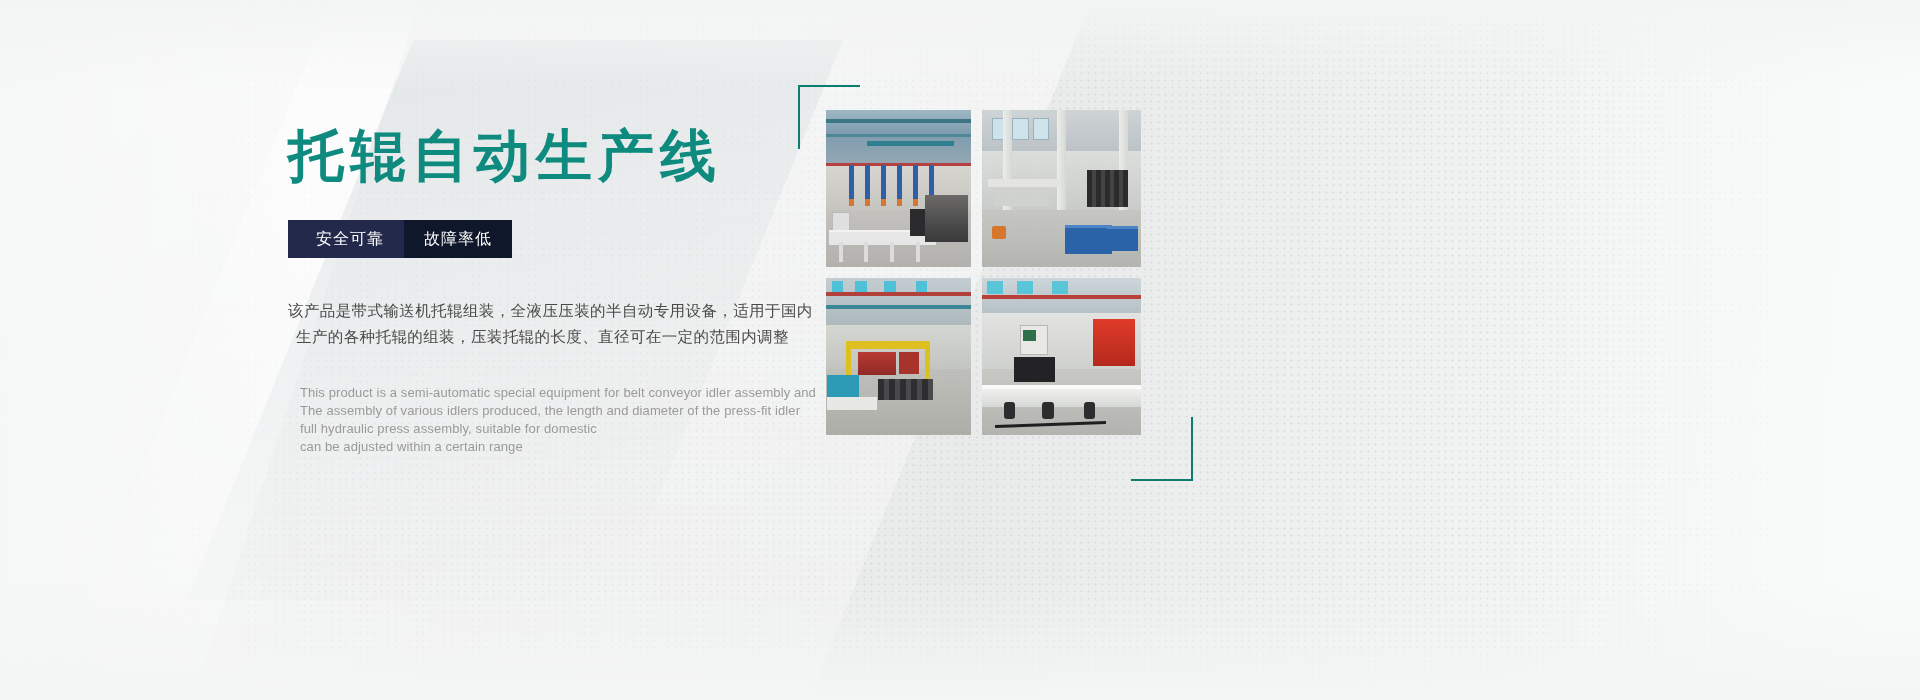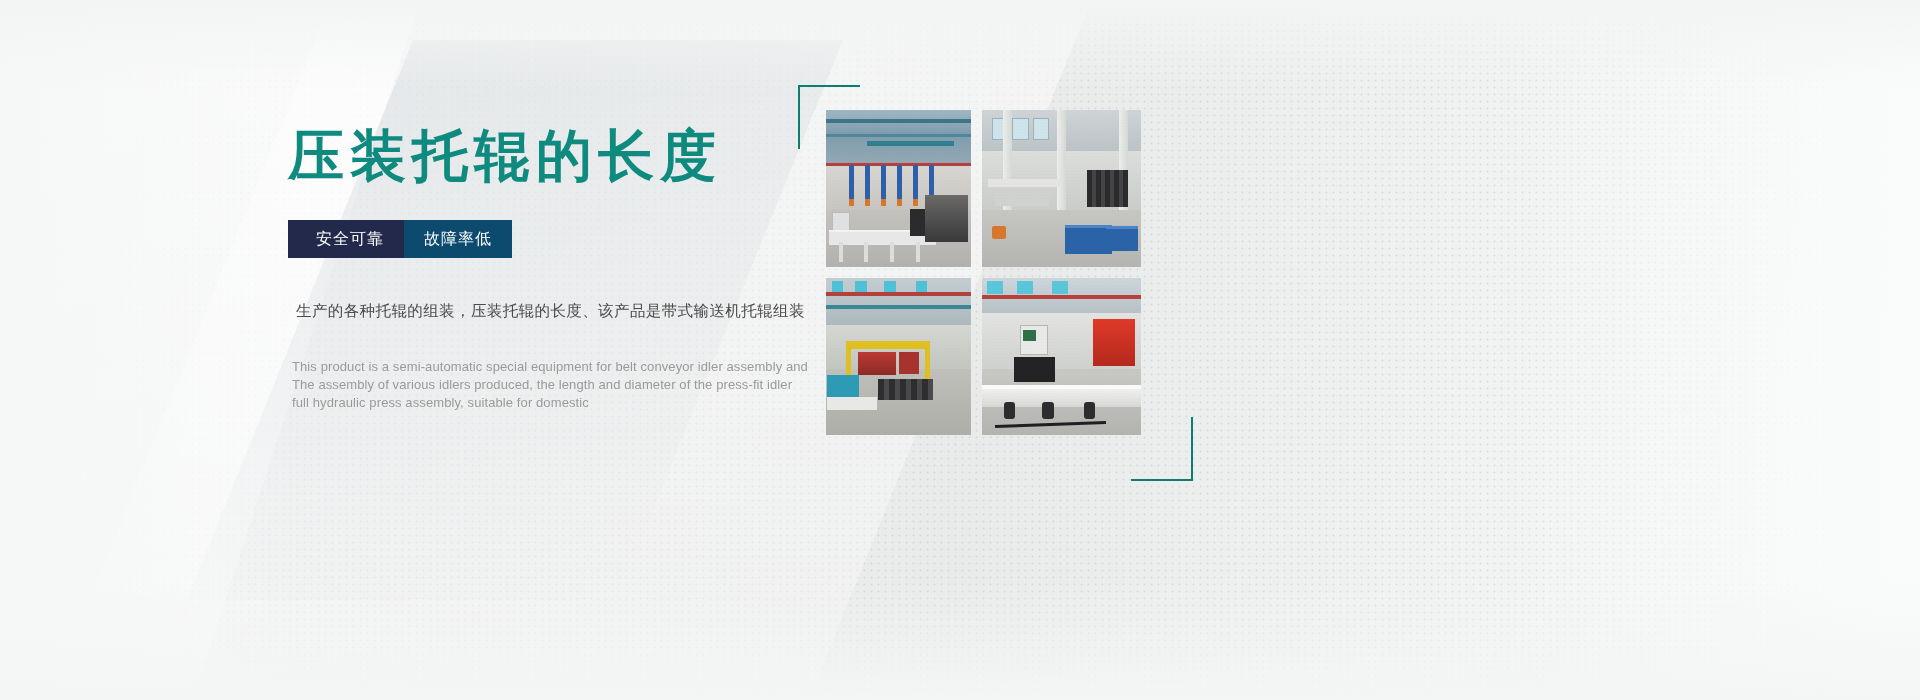--- a/index.html
+++ b/index.html
@@ -56,32 +56,32 @@
   }
 
   .badges{display:flex;align-items:stretch;margin:0 0 40px 0;width:fit-content;}
   .badge{
     height:38px;line-height:38px;
     padding:0 20px;
     font-size:16px;color:#ffffff;letter-spacing:1px;white-space:nowrap;
     box-sizing:border-box;
   }
   .badge.b0{background:#23294a;padding-left:28px;}
-  .badge.b1{background:#0c4a6e;}
+  .badge.b1{background:#0f172a;}
   .badge.b2{background:#3cb0ab;}
 
   .cn{
     color:#4a4a4a;font-size:15.5px;line-height:26px;letter-spacing:.4px;
     margin:0 0 34px 0;white-space:nowrap;
   }
   .cn .l2{padding-left:8px;}
 
   .en{
     color:#9a9a9a;font-size:13px;line-height:18px;letter-spacing:.1px;
-    margin:4px;white-space:nowrap;
+    margin:12px;white-space:nowrap;
   }
   .en div{display:block;}
 
   
   .gallery{position:absolute;left:826px;top:110px;width:326px;height:325px;}
   .grid{
     position:absolute;inset:0;
     display:grid;grid-template-columns:145px 159px;grid-template-rows:157px 157px;
     gap:11px;
   }
@@ -164,35 +164,37 @@
   <div class="bg-diag-c"></div>
   <div class="bg-diag-a"></div>
   <div class="bg-diag-b"></div>
   <div class="bg-vig-l"></div>
   <div class="bg-vig-r"></div>
   <div class="bg-top"></div>
   <div class="bg-bot"></div>
 
   <div class="left">
 
-    <h1 class="title">压装托辊的长度</h1>
+    <h1 class="title">托辊自动生产线</h1>
 
     <div class="badges">
       <div class="badge b0">安全可靠</div>
       <div class="badge b1">故障率低</div>
     </div>
 
     <div class="cn">
-      <div class="l2">生产的各种托辊的组装，压装托辊的长度、该产品是带式输送机托辊组装</div>
+      <div class="l1">该产品是带式输送机托辊组装，全液压压装的半自动专用设备，适用于国内</div>
+      <div class="l2">生产的各种托辊的组装，压装托辊的长度、直径可在一定的范围内调整</div>
     </div>
 
     <div class="en">
       <div>This product is a semi-automatic special equipment for belt conveyor idler assembly and</div>
       <div>The assembly of various idlers produced, the length and diameter of the press-fit idler</div>
       <div>full hydraulic press assembly, suitable for domestic</div>
+      <div>can be adjusted within a certain range</div>
     </div>
   </div>
 
   <div class="gallery">
 
     <div class="corner tl"></div>
     <div class="corner br"></div>
 
     <div class="grid">
 

